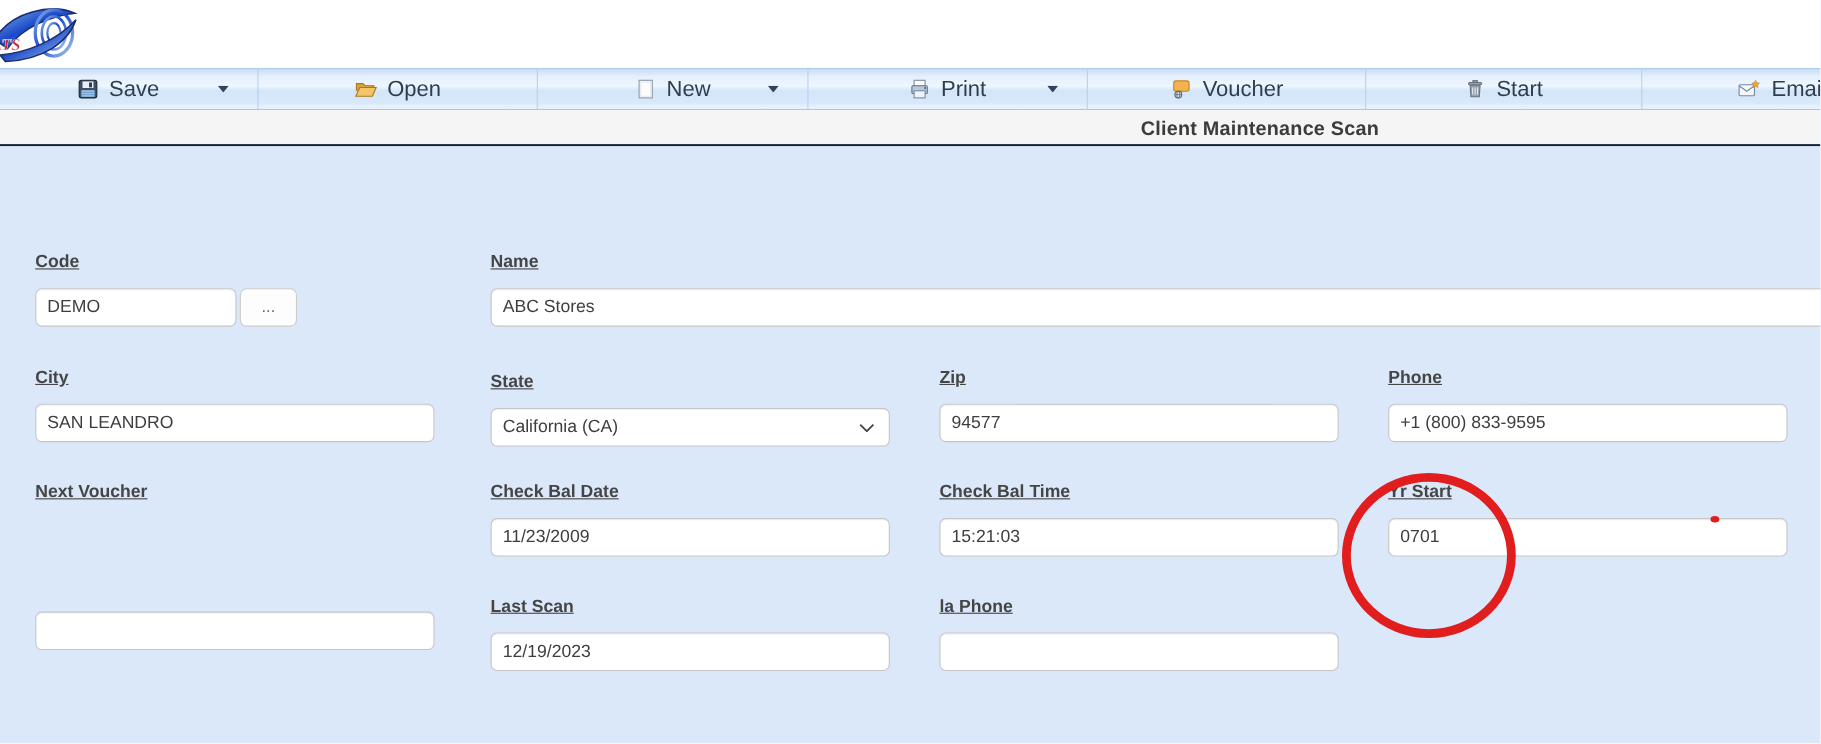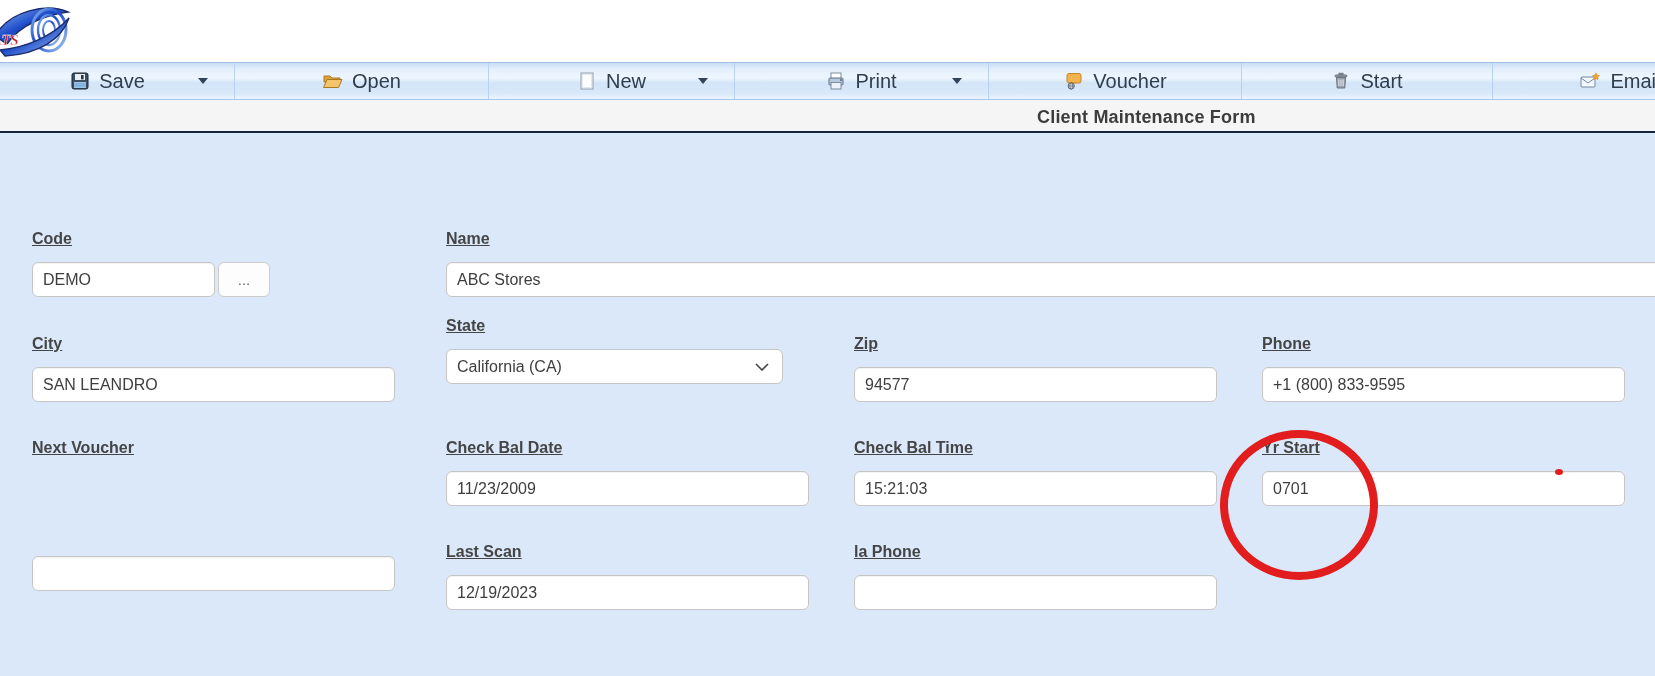--- a/index.html
+++ b/index.html
@@ -39,21 +39,21 @@
   .field{position:absolute;}
   .flabel{font-size:16px;font-weight:bold;color:#454545;line-height:19px;white-space:nowrap;text-decoration:underline;}
   .inp{
     display:block;margin-top:14px;height:35px;box-sizing:border-box;
     border:1px solid #c6c6c6;border-radius:6px;background:#fff;
     font-size:16px;color:#3e3e3e;padding:0 10px;font-family:inherit;outline:none;
     box-shadow:inset 0 1px 1px rgba(0,0,0,.05);
   }
   .selwrap{position:relative;margin-top:14px;}
   .selwrap select{
-    display:block;width:337px;height:35px;box-sizing:border-box;
+    display:block;width:363px;height:35px;box-sizing:border-box;
     border:1px solid #c6c6c6;border-radius:6px;background:#fff;
     font-size:16px;color:#3e3e3e;padding:0 30px 0 10px;font-family:inherit;outline:none;
     -webkit-appearance:none;appearance:none;
   }
   .sel-chevron{position:absolute;right:14px;top:14px;pointer-events:none;display:flex;}
   .lookup{
     position:absolute;left:218px;top:262px;width:52px;height:35px;box-sizing:border-box;
     border:1px solid #cccccc;border-radius:6px;background:#fdfdfd;color:#666;
     font-size:15px;font-family:inherit;cursor:pointer;line-height:30px;text-align:center;
   }
@@ -188,42 +188,42 @@
           <rect x="2" y="6" width="14" height="10" rx="1" fill="#f4f8fd" stroke="#7188a3"></rect>
           <path d="M2 7 l7 5 l7 -5" fill="none" stroke="#7188a3"></path>
           <path d="M17 2 l1.1 2.2 2.4 .35 -1.75 1.7 .4 2.4 -2.15 -1.15 -2.15 1.15 .4 -2.4 -1.75 -1.7 2.4 -.35 Z" fill="#f5a623" stroke="#c97f12" stroke-width="0.5"></path>
         </svg>
       </span>
       <span class="tb-label">Email</span>
     </div>
   </div>
 
   <div class="titlebar">
-    <span class="title">Client Maintenance Form</span>
+    <span class="title">Client Maintenance Scan</span>
   </div>
 
   <div class="form-bg"></div>
 
   <div class="field" style="left:32px;top:229px;">
     <div class="flabel">Code</div>
     <input class="inp" style="width: 183px;" value="DEMO">
   </div>
   <button class="lookup">...</button>
 
   <div class="field" style="left:446px;top:229px;">
     <div class="flabel">Name</div>
     <input class="inp" style="width: 1250px;" value="ABC Stores">
   </div>
 
   <div class="field" style="left:32px;top:334px;">
     <div class="flabel">City</div>
     <input class="inp" style="width: 363px;" value="SAN LEANDRO">
   </div>
 
-  <div class="field" style="left:446px;top:316px;">
+  <div class="field" style="left:446px;top:338px;">
     <div class="flabel">State</div>
     <div class="selwrap">
       <select>
         <option>California (CA)</option>
       </select>
       <span class="sel-chevron">
         <svg width="14" height="8" viewBox="0 0 14 8">
             <polyline points="1,1 7,7 13,1" fill="none" stroke="#444" stroke-width="1.6"></polyline>
           </svg>
       </span>

